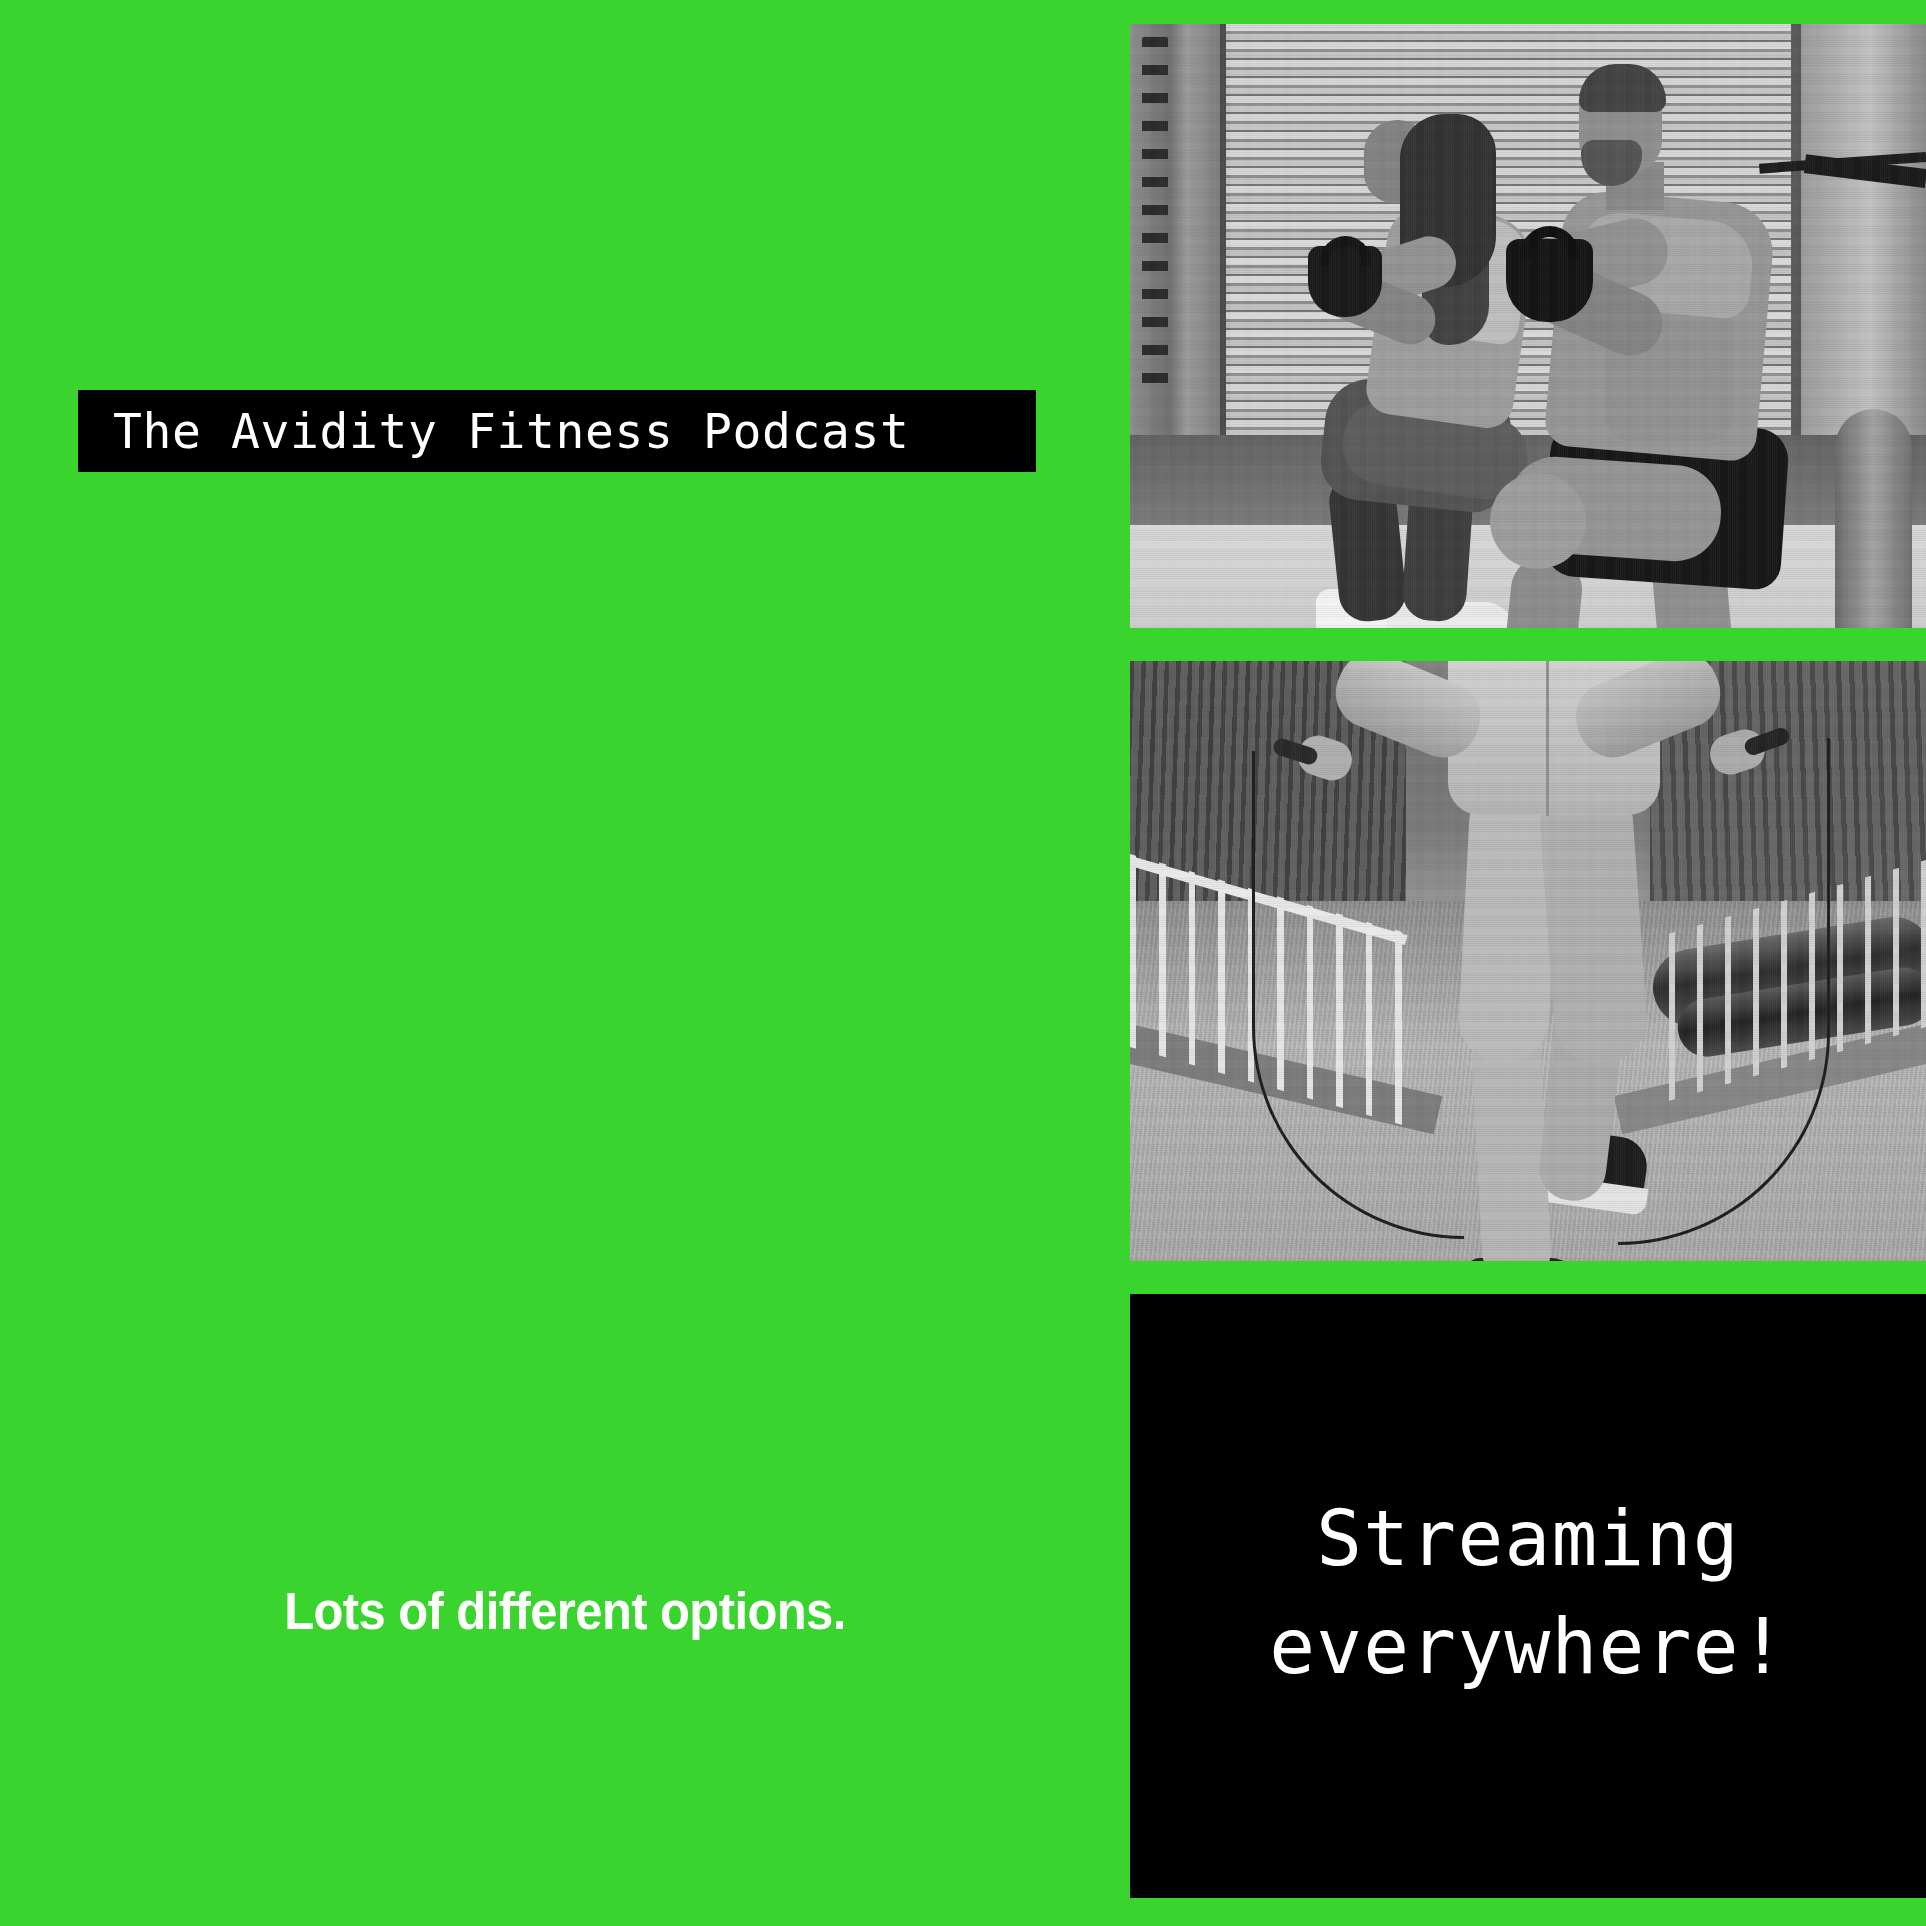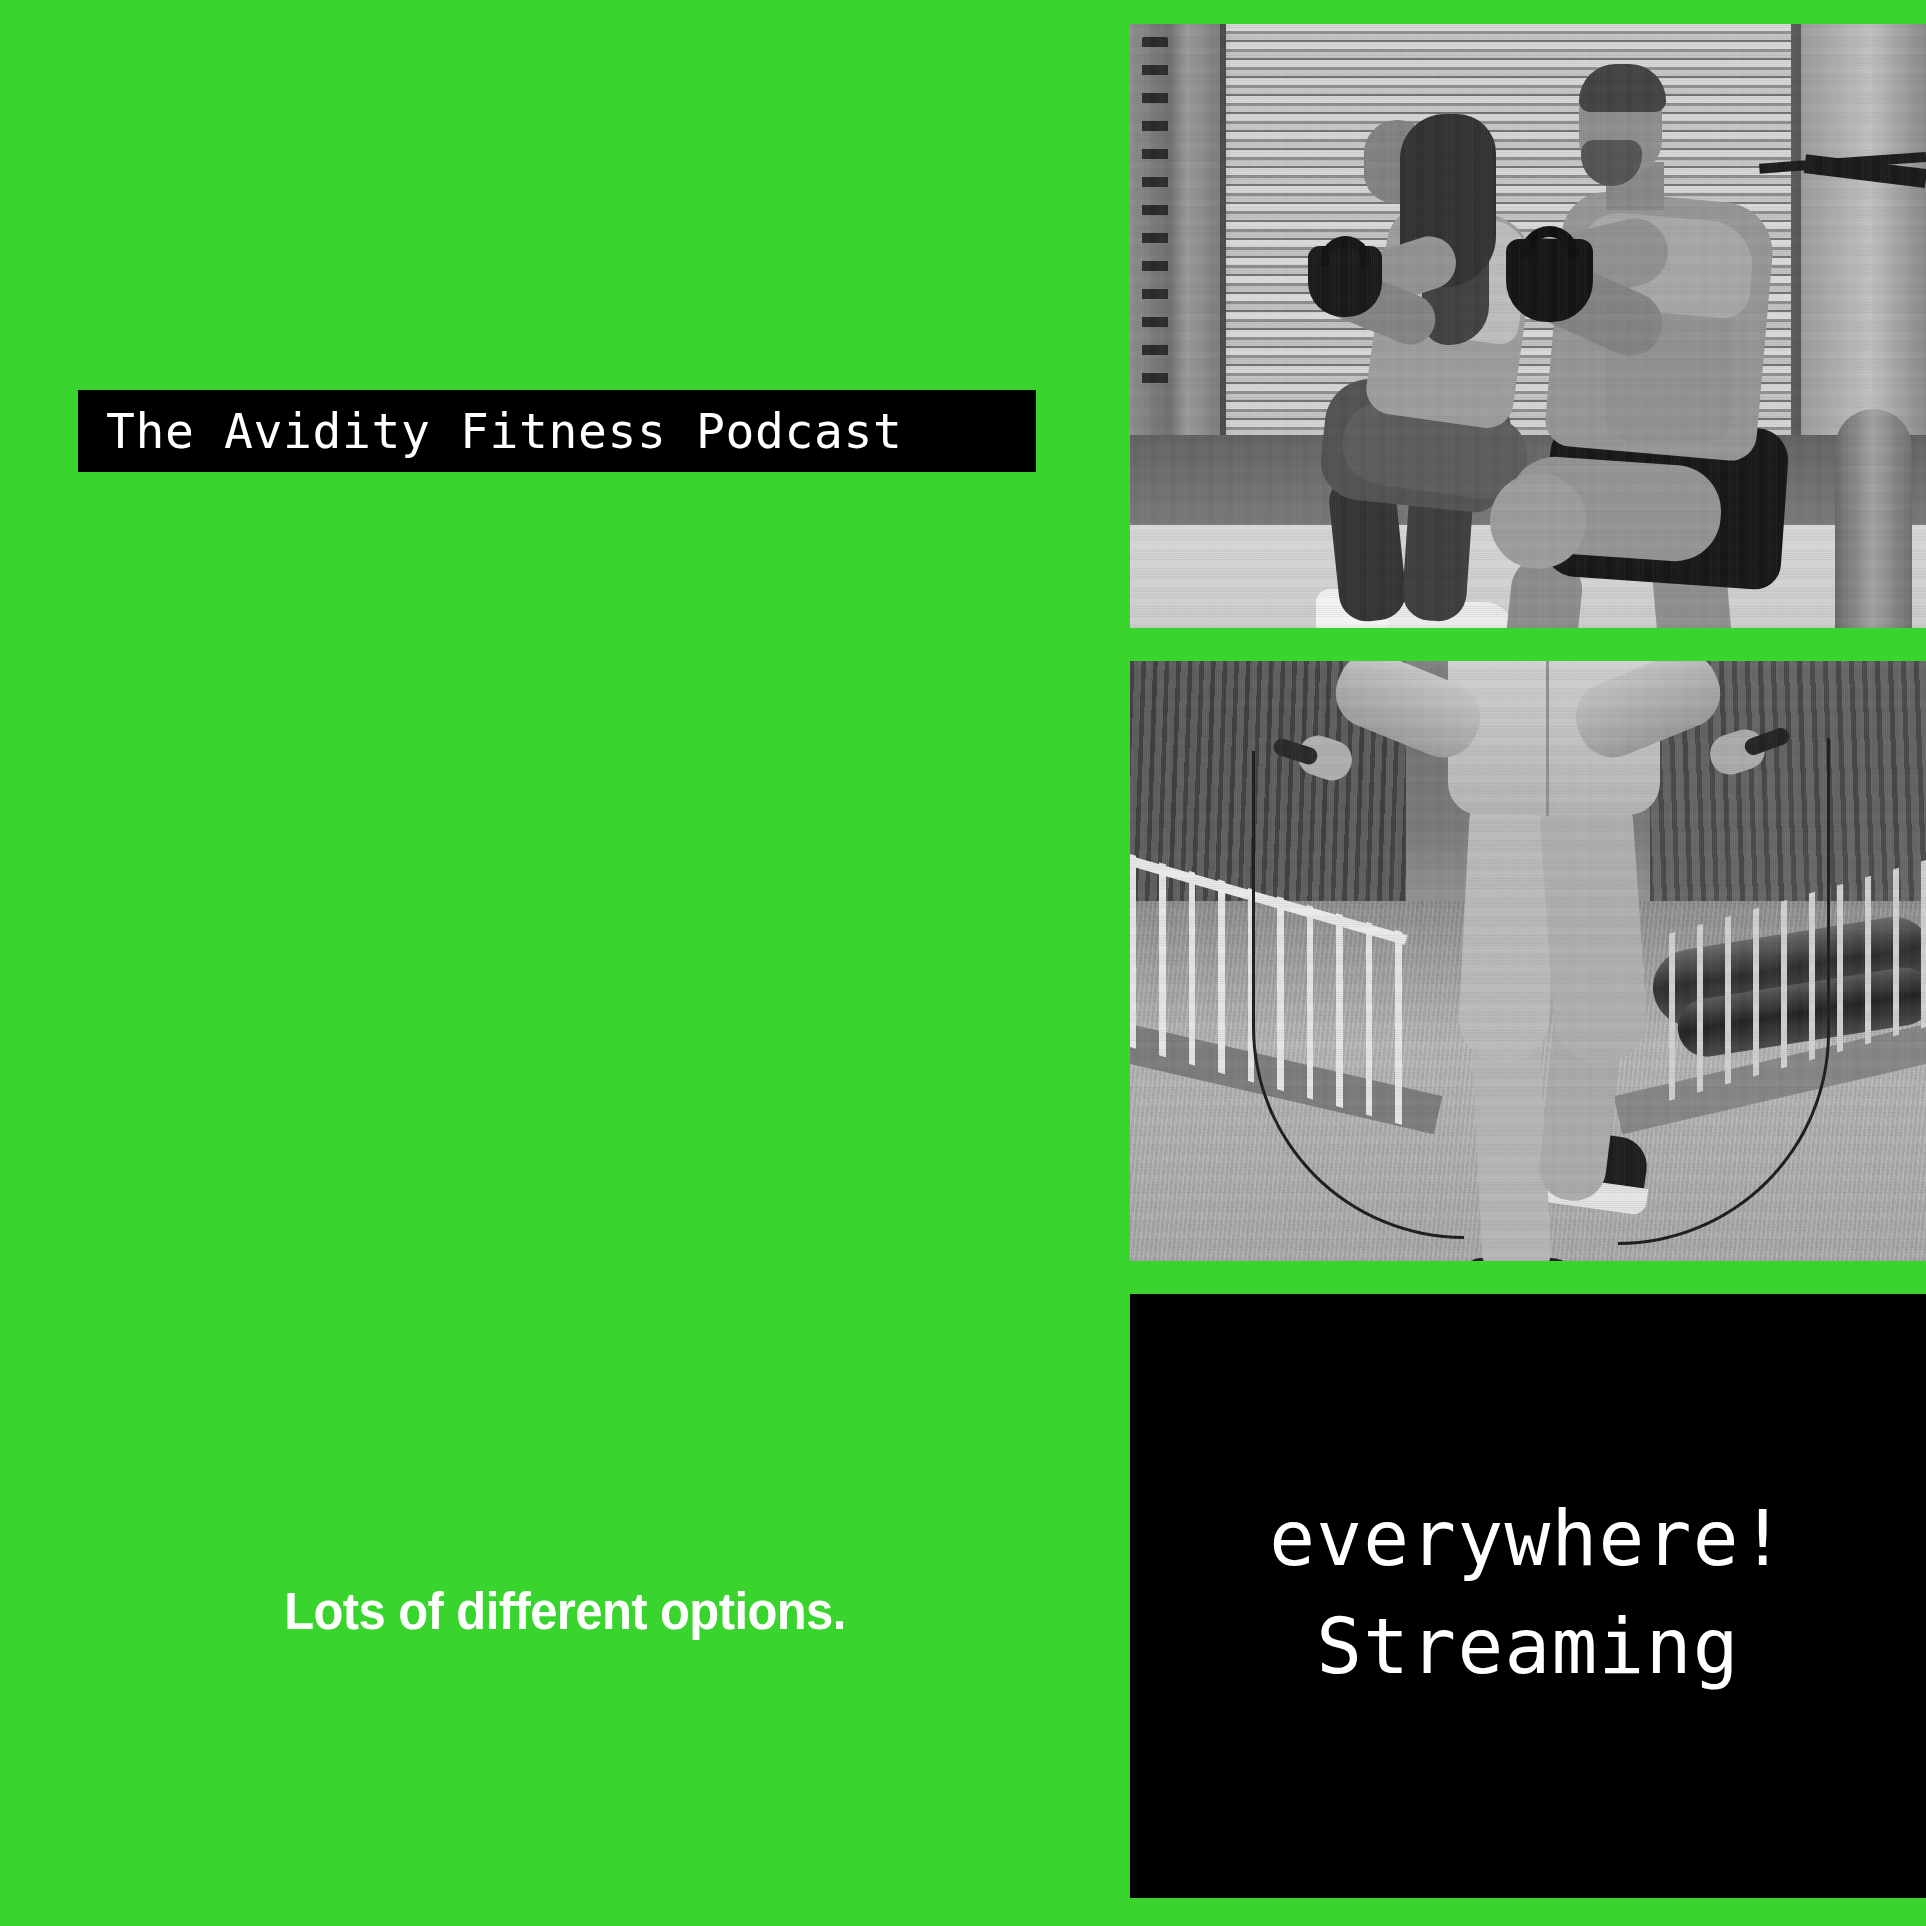--- a/index.html
+++ b/index.html
@@ -39,21 +39,21 @@
     background: #000000;
     display: flex;
     align-items: center;
   }
 
   .podcast-banner-label {
     font-family: "DejaVu Sans Mono", "Liberation Mono", monospace;
     font-size: 48px;
     color: #ffffff;
     letter-spacing: 0.6px;
-    padding-left: 28px;
+    padding-left: 35px;
     line-height: 1;
     white-space: nowrap;
   }
 
   .episode-title {
     position: absolute;
     left: 82px;
     top: 738px;
     width: 1027px;
   }
@@ -401,19 +401,19 @@
       <div class="p2-hand-r"></div>
       <div class="p2-handle-l"></div>
       <div class="p2-handle-r"></div>
 
       <div class="photo-grain"></div>
     </div>
   </div>
 
   <div class="panel panel-streaming">
     <div class="streaming-text">
+      <span class="streaming-line">Streaming</span>
       <span class="streaming-line">everywhere!</span>
-      <span class="streaming-line">Streaming</span>
     </div>
   </div>
 
 </div>
 
 
 </body></html>

